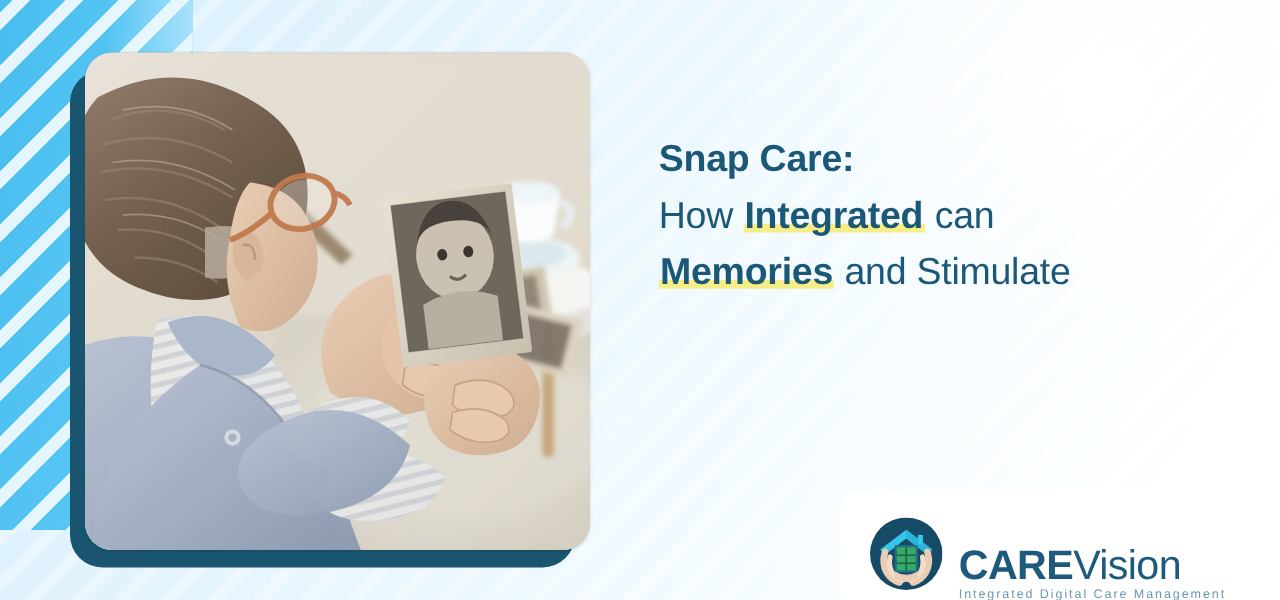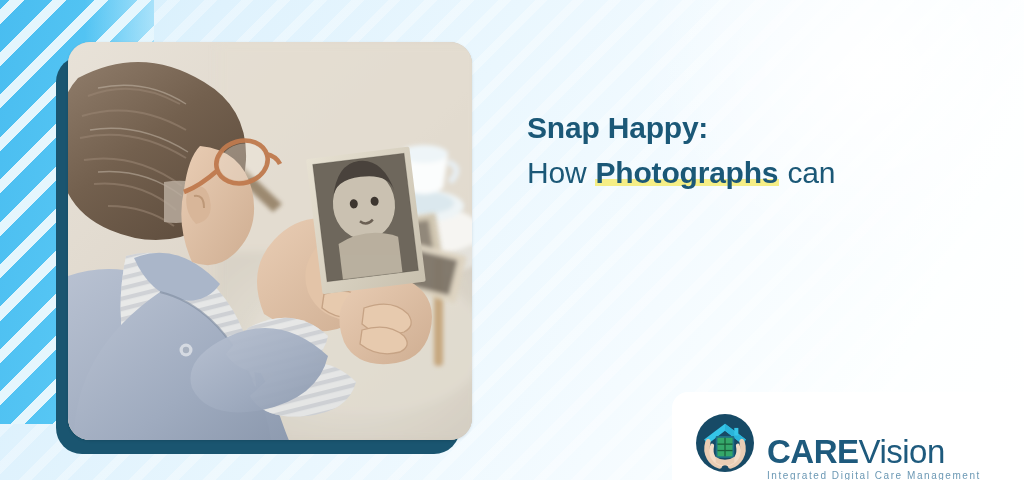--- a/index.html
+++ b/index.html
@@ -347,24 +347,27 @@
           <rect x="252" y="114" width="92" height="118" fill="none" stroke="#3f3a33" stroke-width="1" opacity=".25"></rect>
         </g>
 
         <rect x="0" y="0" width="404" height="398" fill="none"></rect>
       </svg>
     </div>
   </div>
 
   <div class="headline">
     <span class="ln">
-      <span class="kicker">Snap Happy:</span>
+      <span class="kicker">Snap Care:</span>
     </span>
     <span class="ln">
-      <span>How </span><span class="hl">Photographs</span><span> can</span>
+      <span>How </span><span class="hl">Integrated</span><span> can</span>
+    </span>
+    <span class="ln">
+      <span class="hl">Memories</span><span> and Stimulate</span>
     </span>
   </div>
 
   <div class="logo-card">
     <div class="logo-row">
 
       <svg class="logo-mark" viewBox="0 0 100 100" xmlns="http://www.w3.org/2000/svg">
         <circle cx="50" cy="50" r="50" fill="#174a66"></circle>
 
         <path d="M50 17 L86 44 L80 52 L50 29 L20 52 L14 44 Z" fill="#35c5e8"></path>

